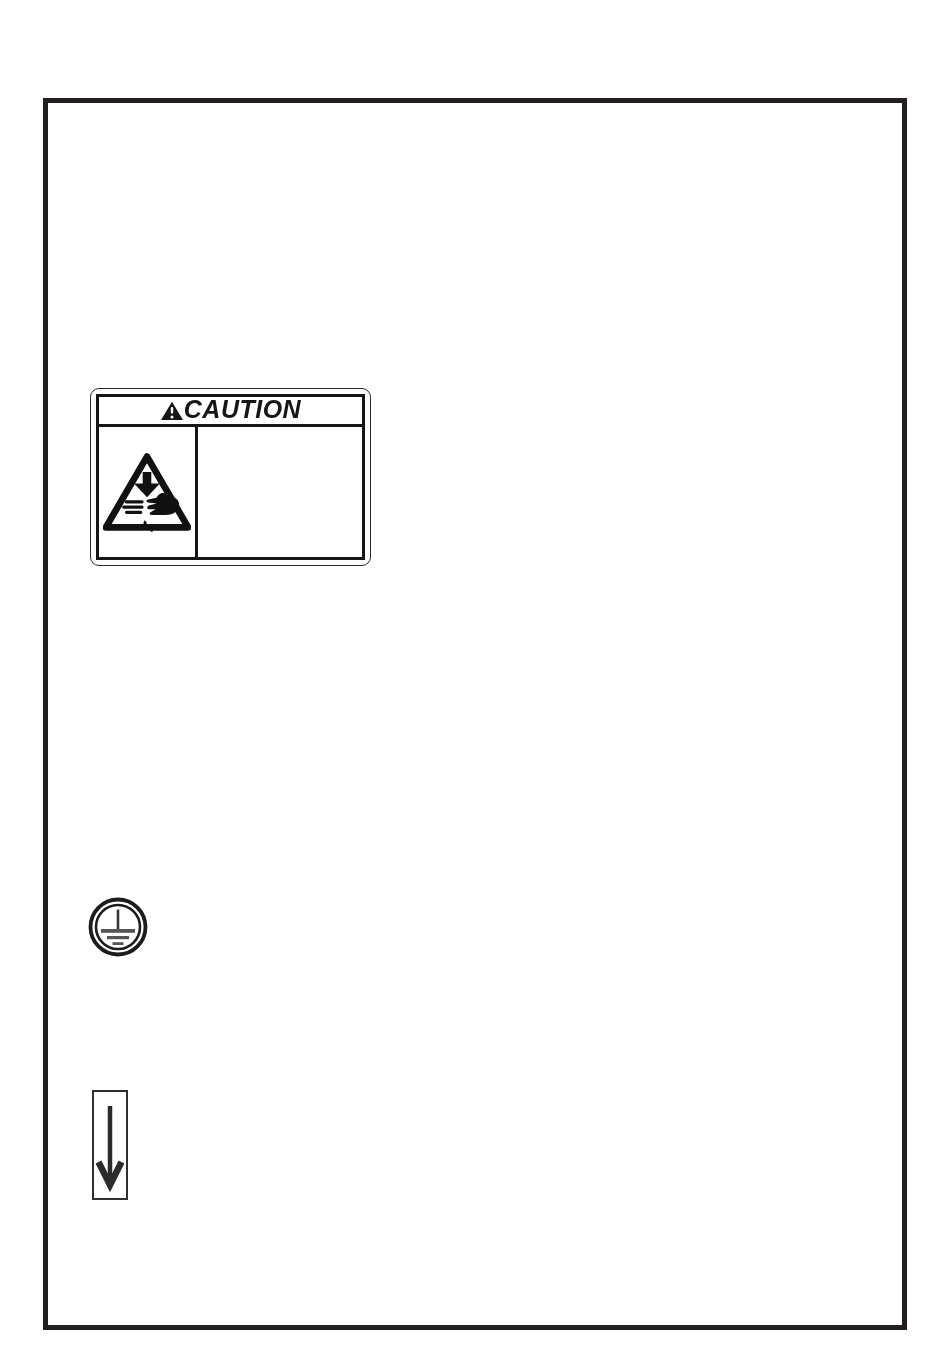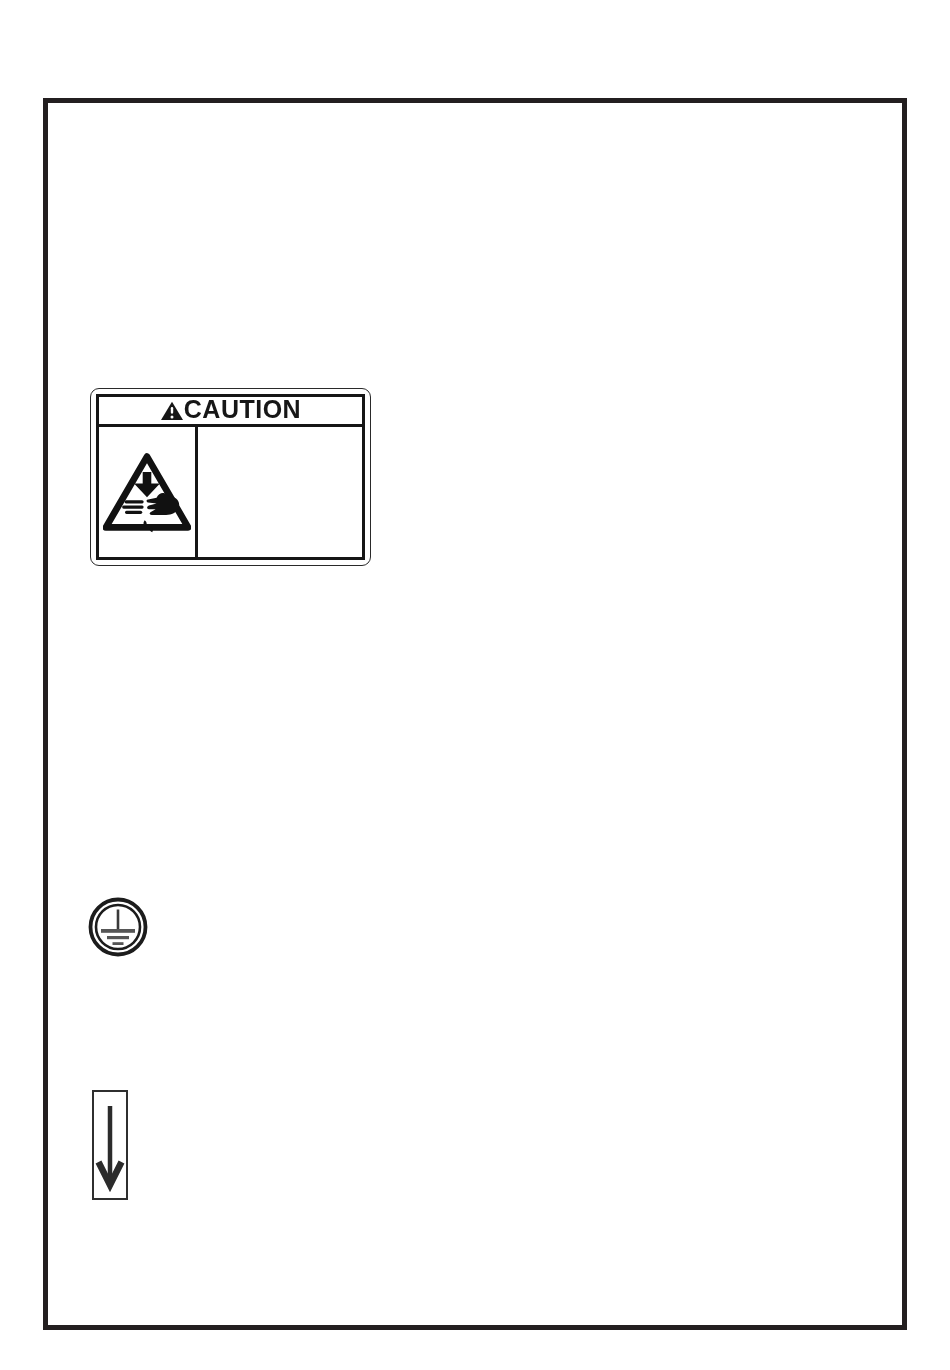--- a/index.html
+++ b/index.html
@@ -48,20 +48,21 @@
     flex-direction: column;
     background: #ffffff;
   }
   .caution-header {
     box-sizing: border-box;
     height: 30px;
     border-bottom: 3.5px solid #161616;
     display: flex;
     align-items: center;
     justify-content: center;
+    font-style: italic;
   }
   .caution-title {
     font-size: 25px;
     font-weight: 700;
     letter-spacing: 0.5px;
     color: #161616;
     line-height: 1;
     transform: translateY(-1px);
   }
   .caution-body {

